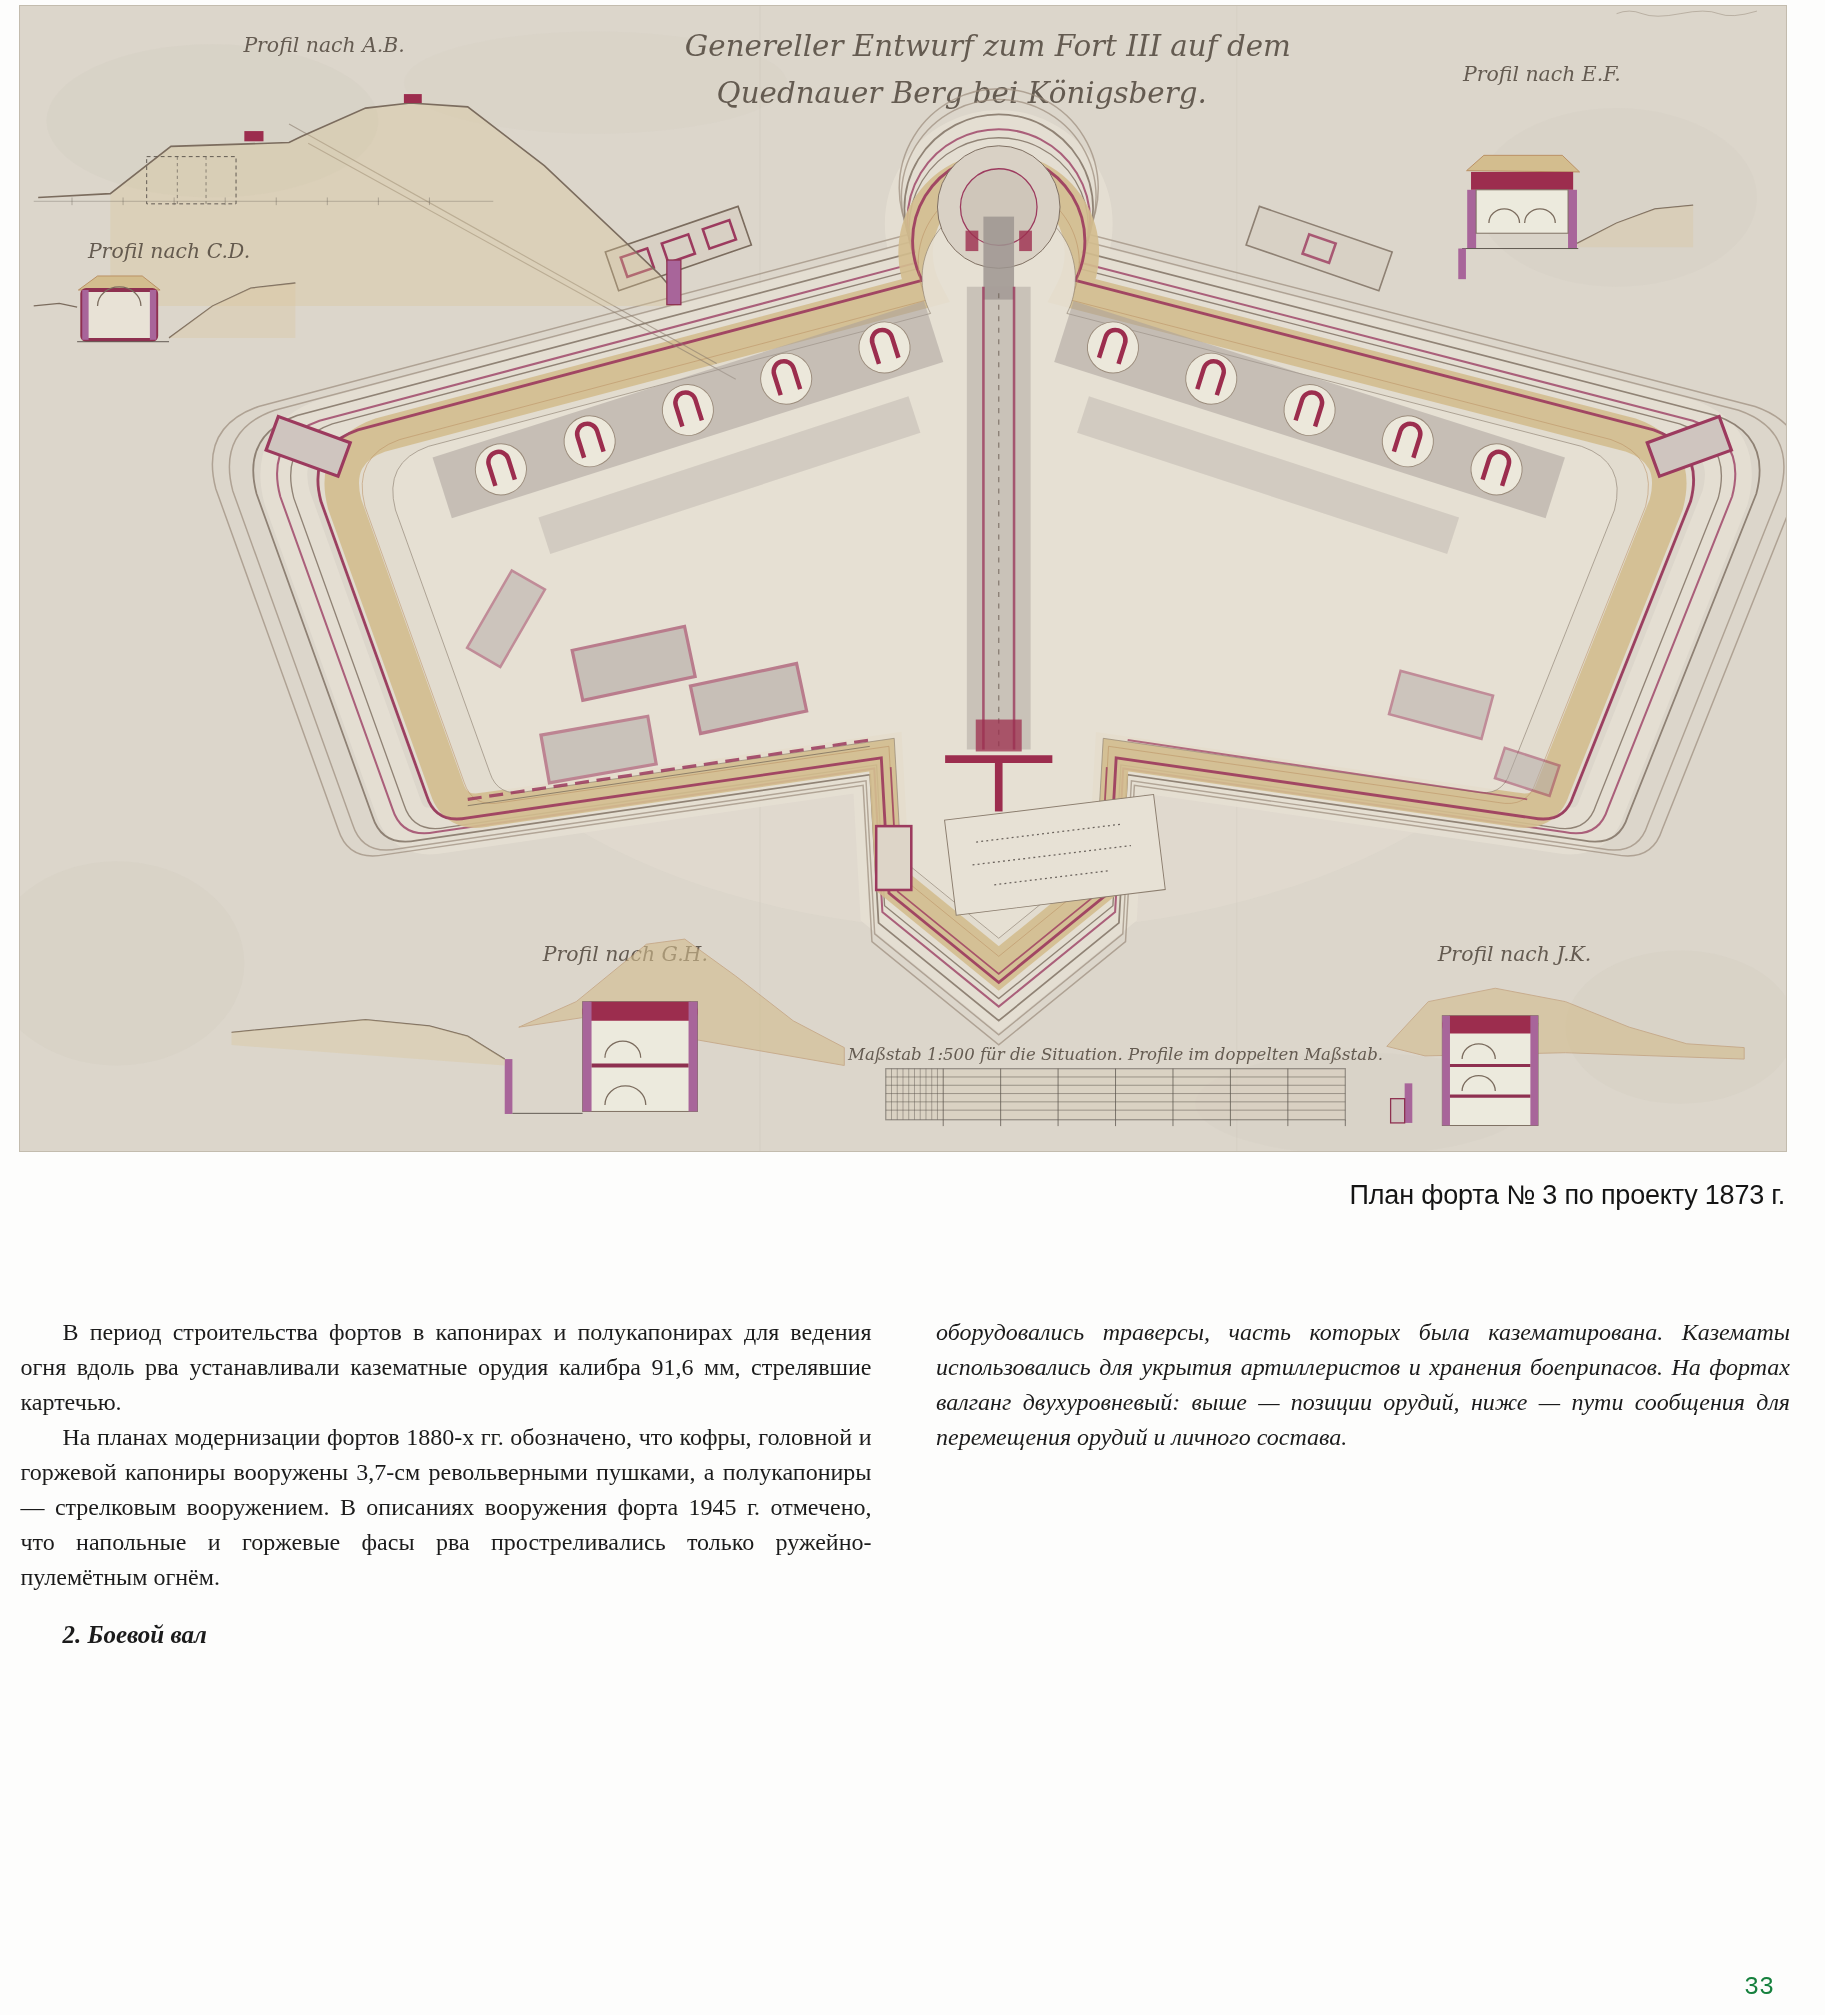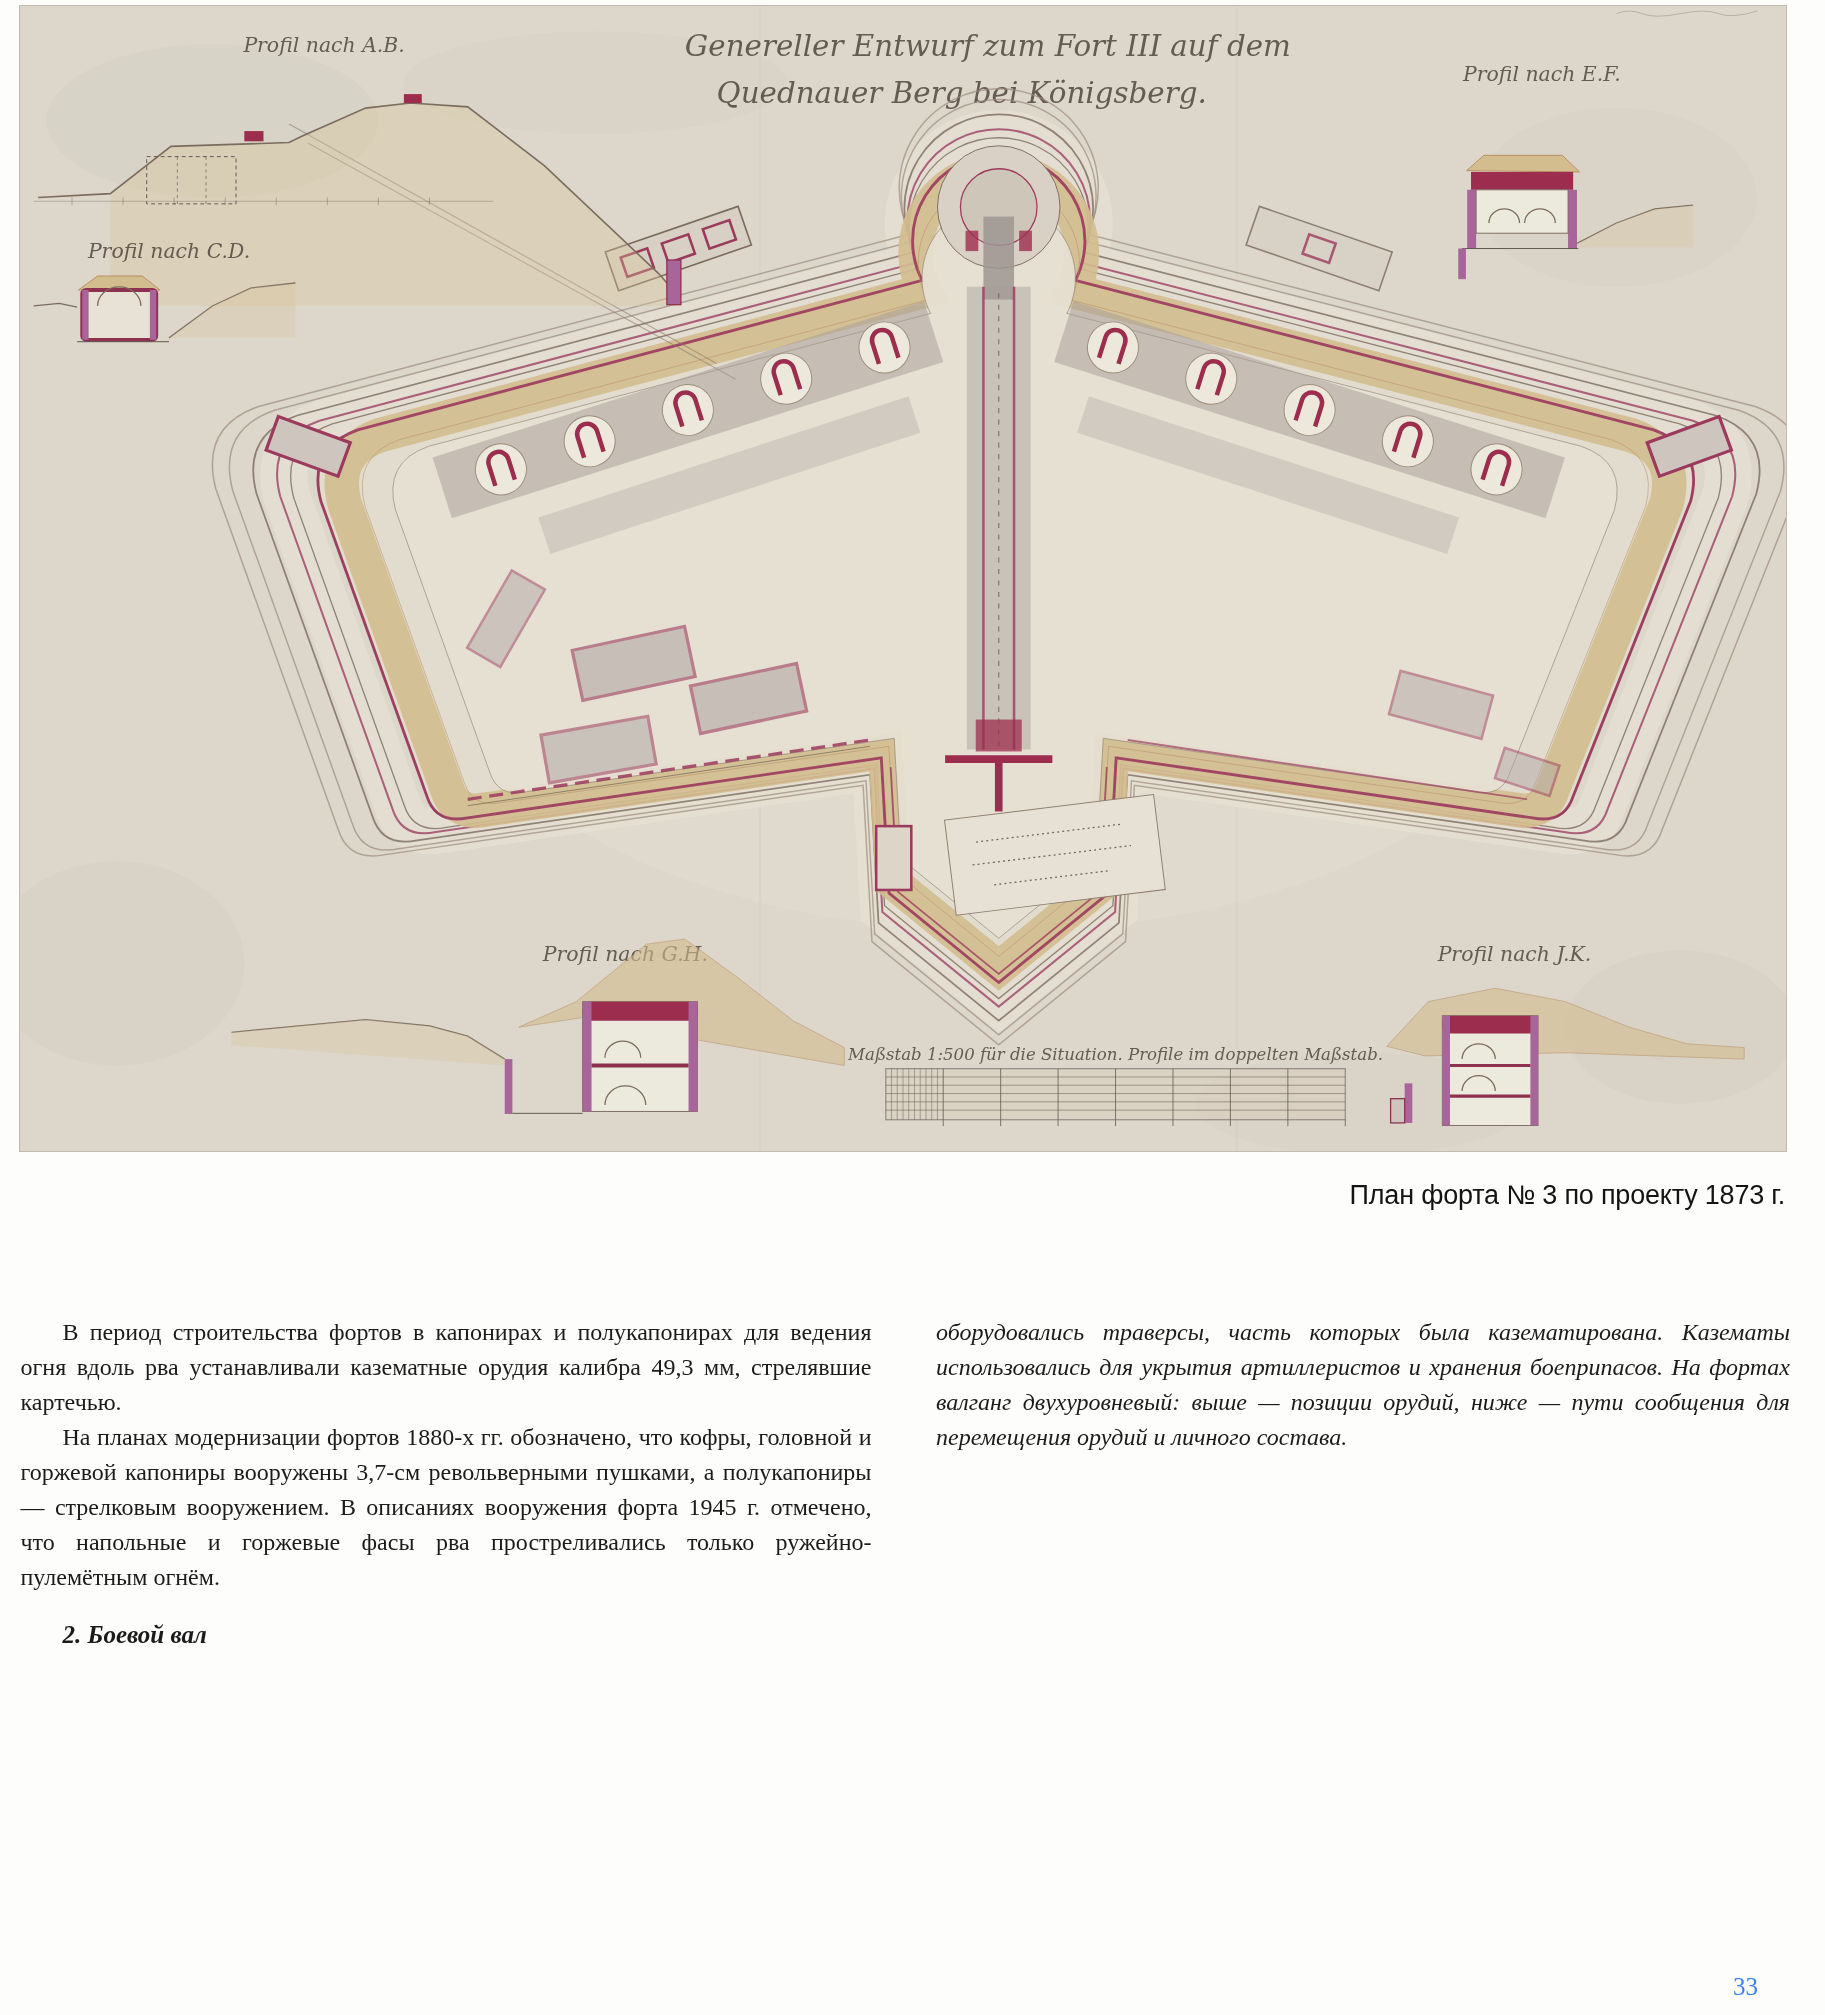--- a/index.html
+++ b/index.html
@@ -24,22 +24,22 @@
     text-justify:inter-word;
   }
   .col p{margin:0;text-indent:42px;}
   .col-left{left:20.5px;width:851px;}
   .col-right{left:936px;width:854px;font-style:italic;}
   .subhead{
     font-size:25px;font-style:italic;font-weight:bold;
     margin:22px 0 16.6px 0;text-indent:42px;text-align:left;
   }
   .pagenum{
-    position:absolute;top:1973px;right:67px;
-    font-size:25px;color:#3b82f6;
+    position:absolute;top:1973px;right:51px;
+    font-size:25px;color:#15803d;font-family:Liberation Mono, monospace;
   }
   
   text.hand{
     font-family:"DejaVu Serif",serif;font-style:italic;
     fill:#50463c;opacity:.85;
   }
 </style>
 </head>
 <body>
 
@@ -290,21 +290,21 @@
       <path d="M 1445,1665 V 1745 M 1535,1665 V 1745 M 1625,1665 V 1745 M 1715,1665 V 1745 M 1805,1665 V 1745 M 1895,1665 V 1745 M 1985,1665 V 1745" stroke="#5d564e" stroke-width="1.2"></path>
       <path d="M 1364,1665 V 1745 M 1373,1665 V 1745 M 1382,1665 V 1745 M 1391,1665 V 1745 M 1400,1665 V 1745 M 1409,1665 V 1745 M 1418,1665 V 1745 M 1427,1665 V 1745 M 1436,1665 V 1745" stroke="#5d564e" stroke-width="0.7"></path>
       <path d="M 1445,1745 v 10 M 1535,1745 v 10 M 1625,1745 v 10 M 1715,1745 v 10 M 1805,1745 v 10 M 1895,1745 v 10 M 1985,1745 v 10 M 2075,1745 v 10" stroke="#5d564e" stroke-width="1.2"></path>
     </g>
   </svg>
 </div>
 
 <div class="figure-caption">План форта № 3 по проекту 1873 г.</div>
 
 <div class="col col-left">
-  <p>В период строительства фортов в капонирах и полукапонирах для ведения огня вдоль рва устанавливали казематные орудия калибра 49,3 мм, стрелявшие картечью.</p>
+  <p>В период строительства фортов в капонирах и полукапонирах для ведения огня вдоль рва устанавливали казематные орудия калибра 91,6 мм, стрелявшие картечью.</p>
   <p>На планах модернизации фортов 1880-х гг. обозначено, что кофры, головной и горжевой капониры вооружены 3,7-см револьверными пушками, а полукапониры — стрелковым вооружением. В описаниях вооружения форта 1945 г. отмечено, что напольные и горжевые фасы рва простреливались только ружейно-пулемётным огнём.</p>
   <div class="subhead">2. Боевой вал</div>
 </div>
 
 <div class="col col-right">
   <p style="text-indent:0;">оборудовались траверсы, часть которых была казематирована. Казематы использовались для укрытия артиллеристов и хранения боеприпасов. На фортах валганг двухуровневый: выше — позиции орудий, ниже — пути сообщения для перемещения орудий и личного состава.</p>
 </div>
 
 <div class="pagenum">33</div>
 

